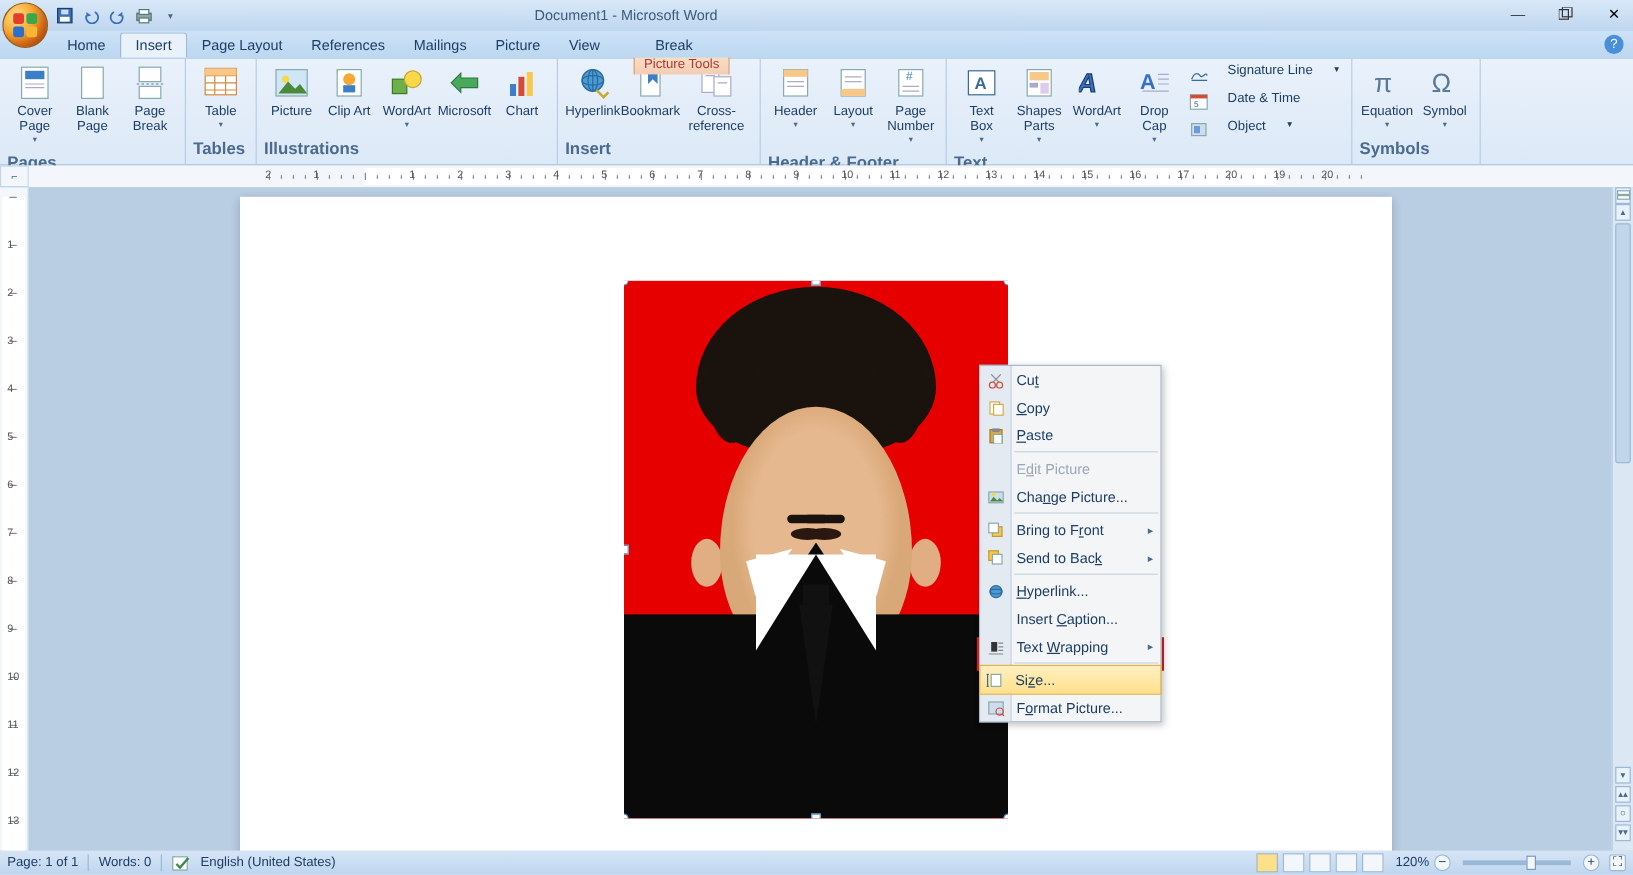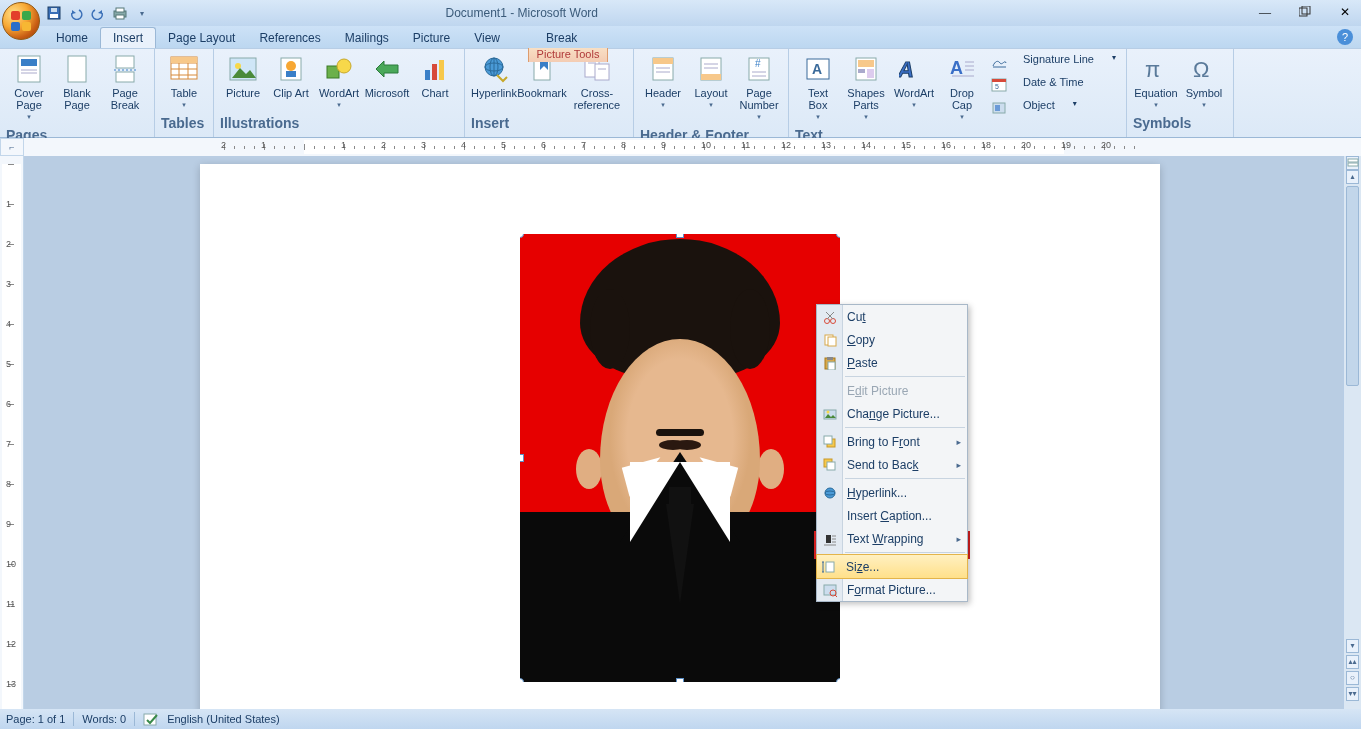--- a/index.html
+++ b/index.html
@@ -551,21 +551,21 @@
       <div class="ruler-num" style="left: 877px;">15</div>
       <div class="ruler-tick" style="left: 890px; height: 3px; top: 8px;"></div>
       <div class="ruler-tick" style="left: 900px; height: 3px; top: 8px;"></div>
       <div class="ruler-tick" style="left: 910px; height: 3px; top: 8px;"></div>
       <div class="ruler-tick" style="left: 920px; height: 6px; top: 6px;"></div>
       <div class="ruler-num" style="left: 917px;">16</div>
       <div class="ruler-tick" style="left: 930px; height: 3px; top: 8px;"></div>
       <div class="ruler-tick" style="left: 940px; height: 3px; top: 8px;"></div>
       <div class="ruler-tick" style="left: 950px; height: 3px; top: 8px;"></div>
       <div class="ruler-tick" style="left: 960px; height: 6px; top: 6px;"></div>
-      <div class="ruler-num" style="left: 957px;">18</div>
+      <div class="ruler-num" style="left: 957px;">17</div>
       <div class="ruler-tick" style="left: 970px; height: 3px; top: 8px;"></div>
       <div class="ruler-tick" style="left: 980px; height: 3px; top: 8px;"></div>
       <div class="ruler-tick" style="left: 990px; height: 3px; top: 8px;"></div>
       <div class="ruler-tick" style="left: 1000px; height: 6px; top: 6px;"></div>
       <div class="ruler-num" style="left: 997px;">20</div>
       <div class="ruler-tick" style="left: 1010px; height: 3px; top: 8px;"></div>
       <div class="ruler-tick" style="left: 1020px; height: 3px; top: 8px;"></div>
       <div class="ruler-tick" style="left: 1030px; height: 3px; top: 8px;"></div>
       <div class="ruler-tick" style="left: 1040px; height: 6px; top: 6px;"></div>
       <div class="ruler-num" style="left: 1037px;">19</div>
@@ -784,13 +784,27 @@
   <div class="sep"></div>
   <span>Words: 0</span>
   <div class="sep"></div>
   <span>
       <svg width="16" height="14">
         <rect x="1" y="2" width="12" height="11" fill="#fff" stroke="#8aa"></rect>
         <path d="M4 8 L7 11 L14 3" fill="none" stroke="#3a8a4a" stroke-width="2"></path>
       </svg>
     </span>
   <span style="margin-left:8px;">English (United States)</span>
+  <div class="sb-right">
+    <div class="view-btn active"></div>
+    <div class="view-btn"></div>
+    <div class="view-btn"></div>
+    <div class="view-btn"></div>
+    <div class="view-btn"></div>
+    <span style="margin-left:6px;">120%</span>
+    <div class="zoom-btn">−</div>
+    <div class="zoom-track">
+        <div class="zoom-thumb"></div>
+      </div>
+    <div class="zoom-btn">+</div>
+    <div class="zoom-btn" style="border-radius:2px;margin-left:4px;">⛶</div>
+  </div>
 </div>
 
 </body></html>

